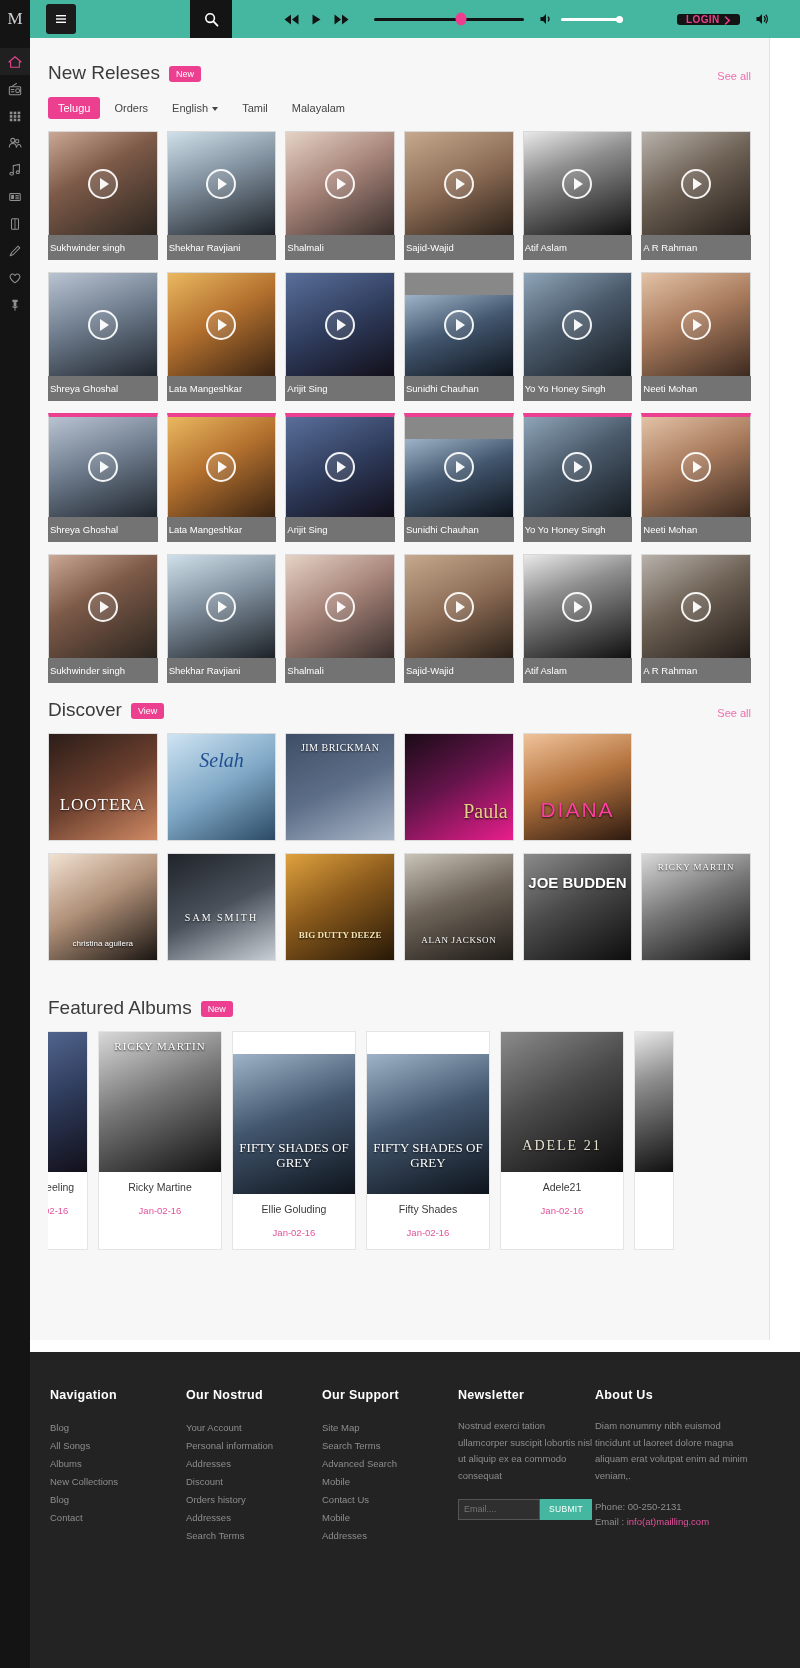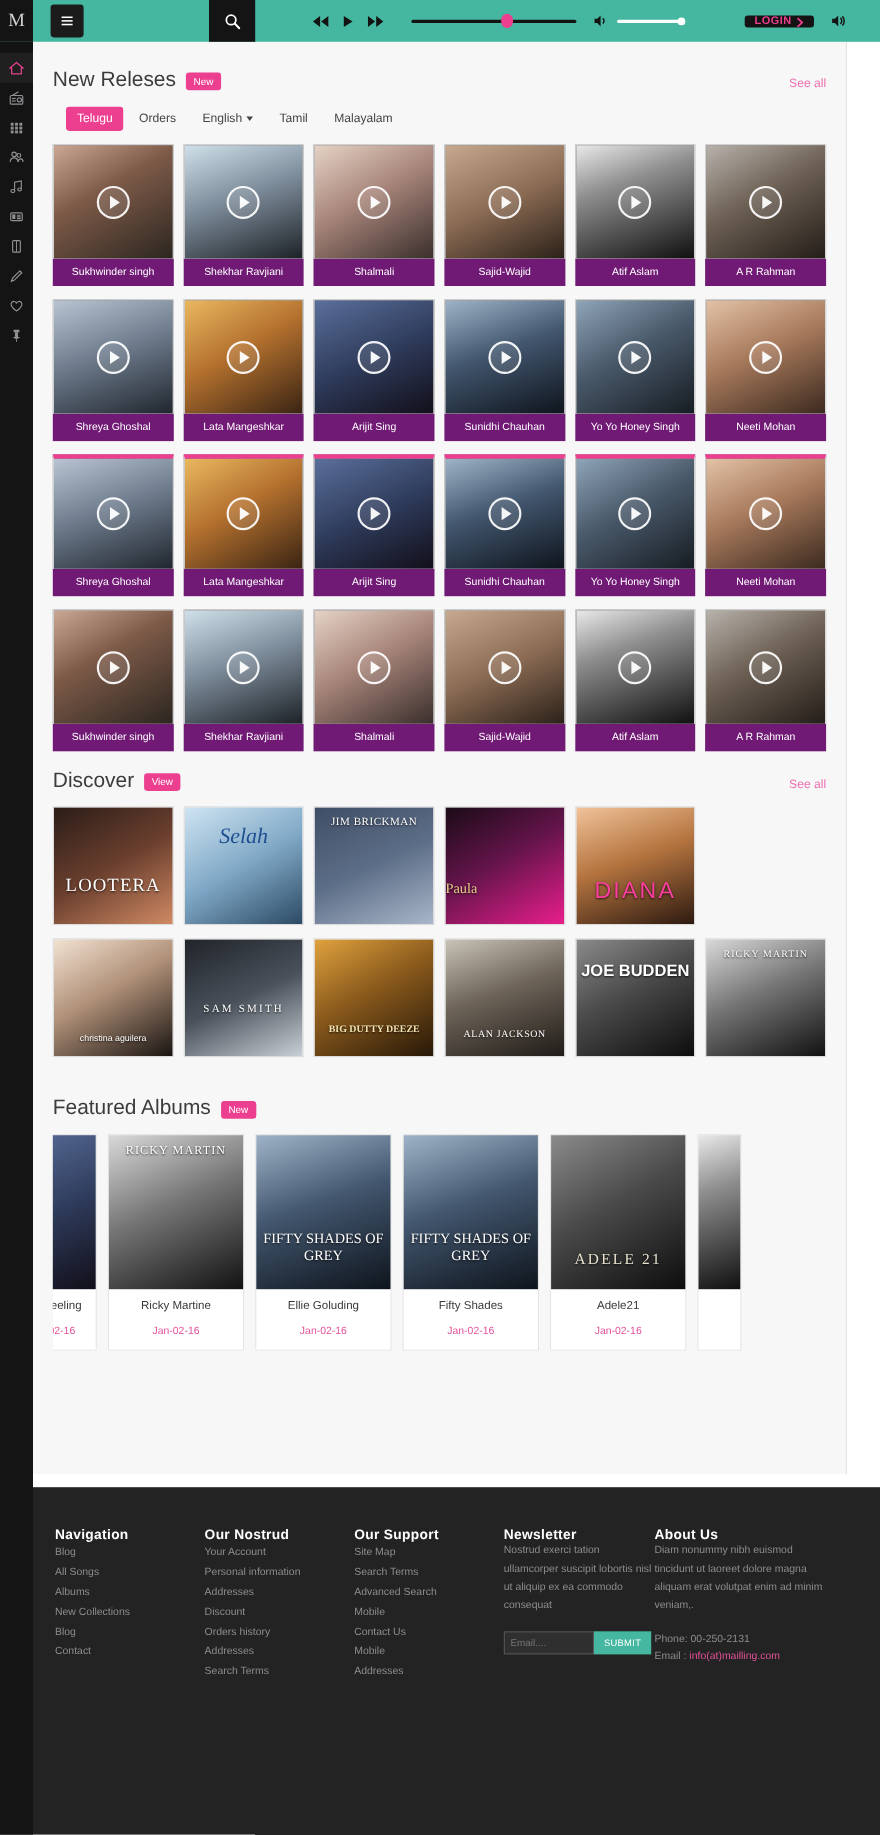--- a/index.html
+++ b/index.html
@@ -99,21 +99,21 @@
   .badge {
     background: #ec3f8f; color: #fff; font-size: 9px;
     padding: 3px 7px; border-radius: 3px; margin-left: 9px;
     position: relative; top: 1px;
   }
   .see-all {
     position: absolute; right: 0; bottom: 2px;
     color: #ec6fb0; font-size: 11px; cursor: pointer;
   }
 
-  .lang-tabs { display: flex; align-items: center; gap: 4px; margin-top: 13px; margin-left: 12px; }
+  .lang-tabs { display: flex; align-items: center; gap: 4px; margin-top: 13px; }
   .lang-tab {
     font-size: 11px; color: #444; padding: 5px 10px;
     border-radius: 3px; cursor: pointer;
   }
   .lang-tab.active { background: #ec3f8f; color: #fff; }
   .caret { display: inline-block; width: 0; height: 0; margin-left: 4px;
     border-left: 3px solid transparent; border-right: 3px solid transparent;
     border-top: 4px solid #444; vertical-align: middle; }
 
   
@@ -131,22 +131,22 @@
     border: 2px solid rgba(255,255,255,.92);
     background: rgba(255,255,255,.12);
     display: flex; align-items: center; justify-content: center;
   }
   .play-ov::after {
     content:''; width:0; height:0; margin-left:3px;
     border-left: 9px solid rgba(255,255,255,.95);
     border-top: 6px solid transparent; border-bottom: 6px solid transparent;
   }
   .cap {
-    background: #701a75; color: #fff; font-size: 9.5px;
-    text-align: center; padding: 7px 2px; white-space: nowrap;
+    background: #737373; color: #fff; font-size: 9.5px;
+    padding: 7px 2px; white-space: nowrap;
     overflow: hidden; text-overflow: ellipsis;
   }
 
   
   .disc-grid { display: grid; grid-template-columns: repeat(6, 1fr); gap: 9px; margin-top: 12px; }
   .disc-card {
     height: 108px; border: 1px solid #dcdcdc; background: #222;
     position: relative; overflow: hidden; cursor: pointer;
   }
 
@@ -170,21 +170,21 @@
     padding: 36px 50px 0 50px;
     display: flex; gap: 0;
   }
   .fcol { flex: 1; }
   .fcol:nth-child(1){ flex: 0 0 136px; }
   .fcol:nth-child(2){ flex: 0 0 136px; }
   .fcol:nth-child(3){ flex: 0 0 136px; }
   .fcol:nth-child(4){ flex: 0 0 137px; }
   .fcol h4 {
     color: #fff; font-size: 12.5px; font-weight: bold;
-    letter-spacing: .3px; 
+    letter-spacing: .3px; margin-bottom: 16px;
   }
   .fcol li { list-style: none; color: #8d8d8d; font-size: 9.5px; padding: 3.5px 0; cursor: pointer; }
   .fcol p { color: #8d8d8d; font-size: 9.5px; line-height: 1.75; }
   .news-form { display: flex; margin-top: 14px; }
   .news-input {
     width: 82px; height: 21px; border: 1px solid #555; background: #2f2f2f;
     color: #bdbdbd; font-size: 9px; padding: 0 5px; outline: none;
     font-family: "Liberation Sans", sans-serif;
   }
   .news-submit {
@@ -200,21 +200,21 @@
   
   .ph-a{background:linear-gradient(150deg,#caa894 0%,#7d5a48 40%,#2c2620 100%);}
   .ph-b{background:linear-gradient(160deg,#cfe0ea 0%,#7e8d9b 45%,#1d2227 100%);}
   .ph-c{background:linear-gradient(150deg,#e5d3c6 0%,#a8857a 45%,#3a2f2c 100%);}
   .ph-d{background:linear-gradient(155deg,#c6a98f 0%,#8a6a53 50%,#2b2119 100%);}
   .ph-e{background:linear-gradient(160deg,#e9e9e9 0%,#8e8e8e 35%,#101010 100%);}
   .ph-f{background:linear-gradient(150deg,#b8b2ab 0%,#6d6054 45%,#241d18 100%);}
   .ph-g{background:linear-gradient(160deg,#b9c4d2 0%,#6f7d8e 45%,#20262e 100%);}
   .ph-h{background:linear-gradient(150deg,#eab860 0%,#b3702e 45%,#3a2413 100%);}
   .ph-i{background:linear-gradient(155deg,#5a6f9b 0%,#2f3c5c 50%,#120f1a 100%);}
-  .ph-j{background:linear-gradient(160deg,#9fb3c8 0%,#42566e 45%,#0e141c 100%);}
+  .ph-j{background:linear-gradient(160deg,#9fb3c8 0%,#42566e 45%,#0e141c 100%);margin-top:22px;}
   .ph-k{background:linear-gradient(150deg,#8fa5b8 0%,#4a5a6b 45%,#161c22 100%);}
   .ph-l{background:linear-gradient(155deg,#e3c2a6 0%,#a87a5c 45%,#3c2a1f 100%);}
   .ph-m{background:linear-gradient(150deg,#2b1d18 0%,#6b3f2e 50%,#d08a64 100%);}
   .ph-n{background:linear-gradient(160deg,#2f3a46 0%,#4e6070 45%,#9fb4c4 100%);}
   .ph-o{background:linear-gradient(150deg,#cfe4f2 0%,#7fa8c6 50%,#2c4a64 100%);}
   .ph-p{background:linear-gradient(155deg,#3f4e66 0%,#5d6e88 50%,#a9b6c8 100%);}
   .ph-q{background:linear-gradient(150deg,#1a0b16 0%,#63144a 45%,#e91e8c 100%);}
   .ph-r{background:linear-gradient(160deg,#f0c39a 0%,#b5743f 45%,#2d1a10 100%);}
   .ph-s{background:linear-gradient(150deg,#f2e2d2 0%,#b09078 45%,#1a1512 100%);}
   .ph-t{background:linear-gradient(155deg,#20242a 0%,#4a515b 50%,#c9cfd6 100%);}
@@ -588,21 +588,21 @@
     <div class="disc-card ph-m">
         <div class="cover-txt" style="top:58%;font-size:17px;letter-spacing:1px">LOOTERA</div>
       </div>
     <div class="disc-card ph-o">
         <div class="cover-txt" style="top:14%;font-size:20px;color:#1f4f91;font-style:italic;text-shadow:none">Selah</div>
       </div>
     <div class="disc-card ph-p">
         <div class="cover-txt" style="top:8%;font-size:10px;letter-spacing:.5px">JIM BRICKMAN</div>
       </div>
     <div class="disc-card ph-q">
-        <div class="cover-txt" style="top:62%;font-size:13px;color:#e8d08a;text-align:left;padding-right:5px">Paula</div>
+        <div class="cover-txt" style="top:62%;font-size:20px;color:#e8d08a;text-align:right;padding-right:5px">Paula</div>
       </div>
     <div class="disc-card ph-r">
         <div class="cover-txt" style="top:60%;font-size:21px;color:#ff3ea0;letter-spacing:2px;font-family:'Liberation Sans',sans-serif">DIANA</div>
       </div>
   </div>
 
   <div class="disc-grid">
     <div class="disc-card ph-s">
         <div class="cover-txt" style="top:80%;font-size:8px;font-family:'Liberation Sans',sans-serif">christina aguilera</div>
       </div>

